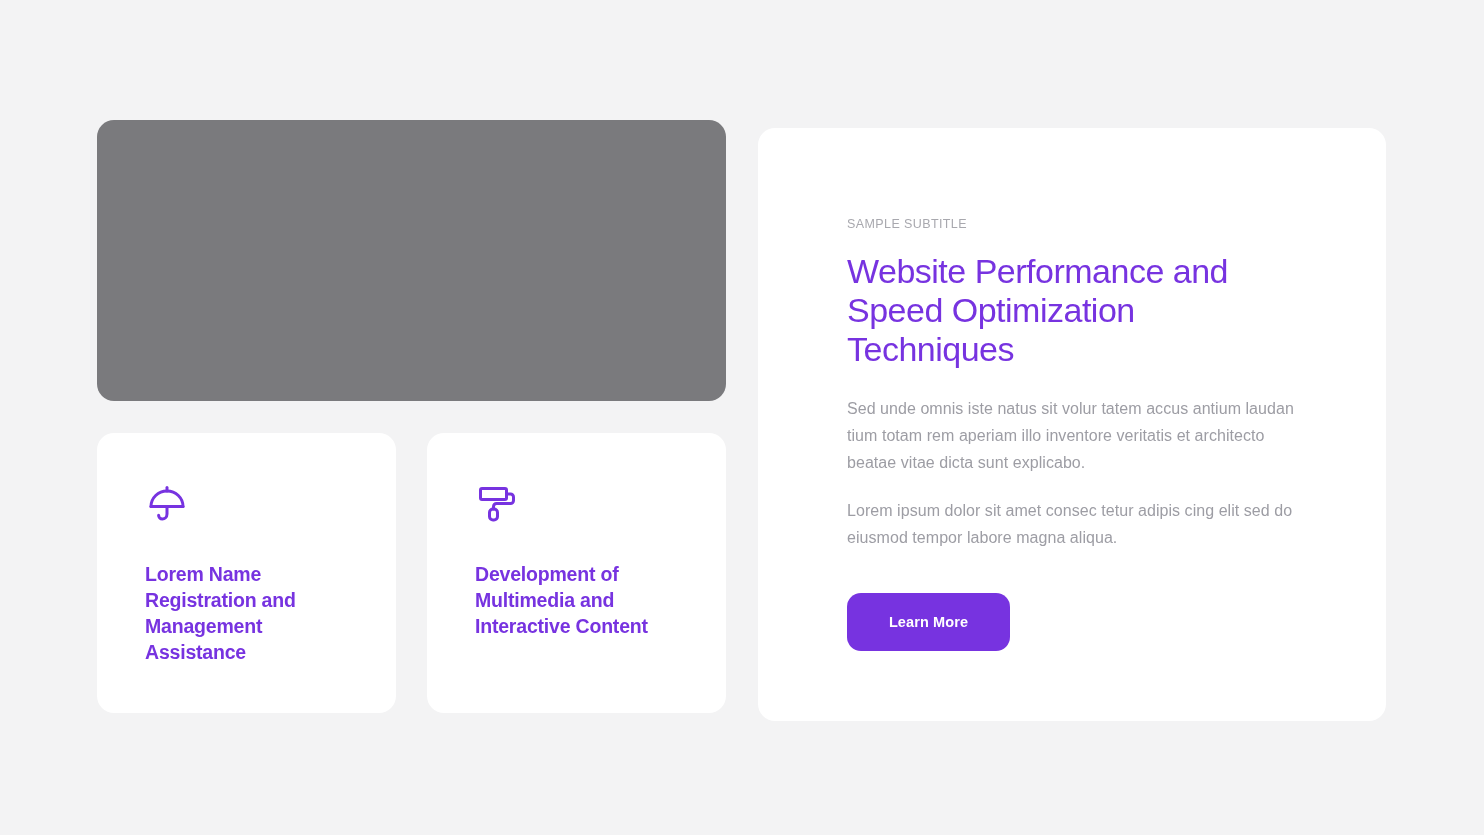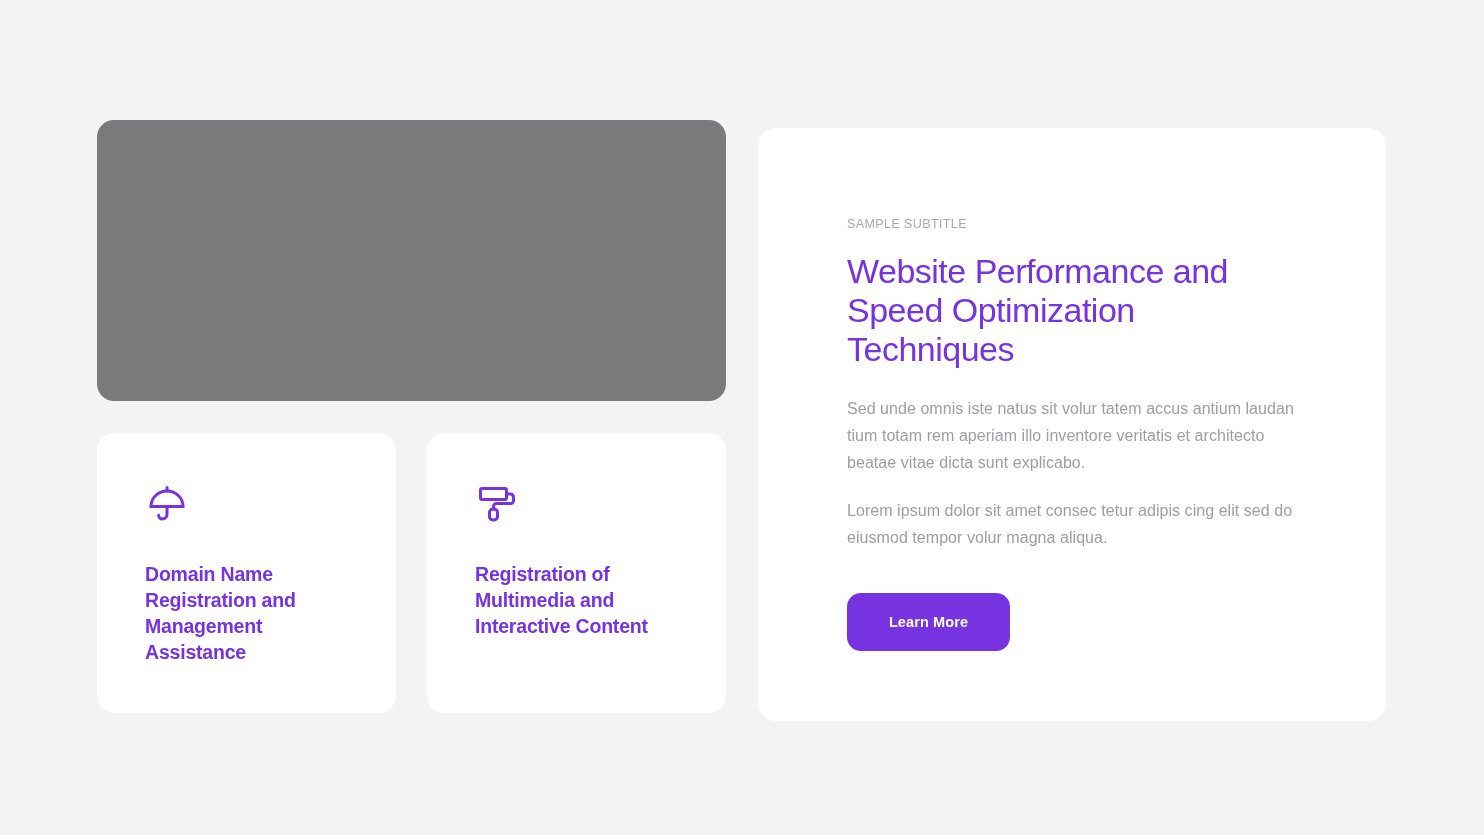--- a/index.html
+++ b/index.html
@@ -141,44 +141,44 @@
 
       <div class="feature-card">
         <span class="feature-icon">
           <svg width="44" height="44" viewBox="0 0 44 44" fill="none" xmlns="http://www.w3.org/2000/svg">
             <path d="M22 6.5 V10" stroke="#7733e0" stroke-width="3" stroke-linecap="round"></path>
             <path d="M6 25.5 C6 16.8 13.2 10 22 10 C30.8 10 38 16.8 38 25.5 Z" stroke="#7733e0" stroke-width="3" stroke-linejoin="round" fill="none"></path>
             <path d="M6 25.5 H38" stroke="#7733e0" stroke-width="3" stroke-linecap="round"></path>
             <path d="M22 25.5 V33 C22 36.2 19.6 38 17.4 38 C15.2 38 13.6 36.4 13.6 34.2" stroke="#7733e0" stroke-width="3" stroke-linecap="round" fill="none"></path>
           </svg>
         </span>
-        <div class="feature-title">Domain Name Registration and Management Assistance</div>
+        <div class="feature-title">Lorem Name Registration and Management Assistance</div>
       </div>
 
       <div class="feature-card">
         <span class="feature-icon">
           <svg width="44" height="44" viewBox="0 0 44 44" fill="none" xmlns="http://www.w3.org/2000/svg">
             <rect x="5.5" y="7.5" width="26" height="11" rx="1.5" stroke="#7733e0" stroke-width="3"></rect>
             <path d="M31.5 13 H35.5 C37.2 13 38.5 14.3 38.5 16 V19.5
                      C38.5 21.2 37.2 22.5 35.5 22.5 H21.5
                      C19.8 22.5 18.5 23.8 18.5 25.5 V28" stroke="#7733e0" stroke-width="3" stroke-linecap="round" stroke-linejoin="round" fill="none"></path>
             <rect x="14.5" y="28" width="8" height="11" rx="3.5" stroke="#7733e0" stroke-width="3"></rect>
           </svg>
         </span>
-        <div class="feature-title">Registration of Multimedia and Interactive Content</div>
+        <div class="feature-title">Development of Multimedia and Interactive Content</div>
       </div>
 
     </div>
   </div>
 
   <div class="right-panel">
     <div class="panel-subtitle">SAMPLE SUBTITLE</div>
 
     <h1 class="panel-heading">Website Performance and Speed Optimization Techniques</h1>
 
     <p class="panel-paragraph first">Sed unde omnis iste natus sit volur tatem accus antium laudan tium totam rem aperiam illo inventore veritatis et architecto beatae vitae dicta sunt explicabo.</p>
 
-    <p class="panel-paragraph second">Lorem ipsum dolor sit amet consec tetur adipis cing elit sed do eiusmod tempor volur magna aliqua.</p>
+    <p class="panel-paragraph second">Lorem ipsum dolor sit amet consec tetur adipis cing elit sed do eiusmod tempor labore magna aliqua.</p>
 
     <button class="cta-button">Learn More</button>
   </div>
 
 </div>
 
 </body></html>

